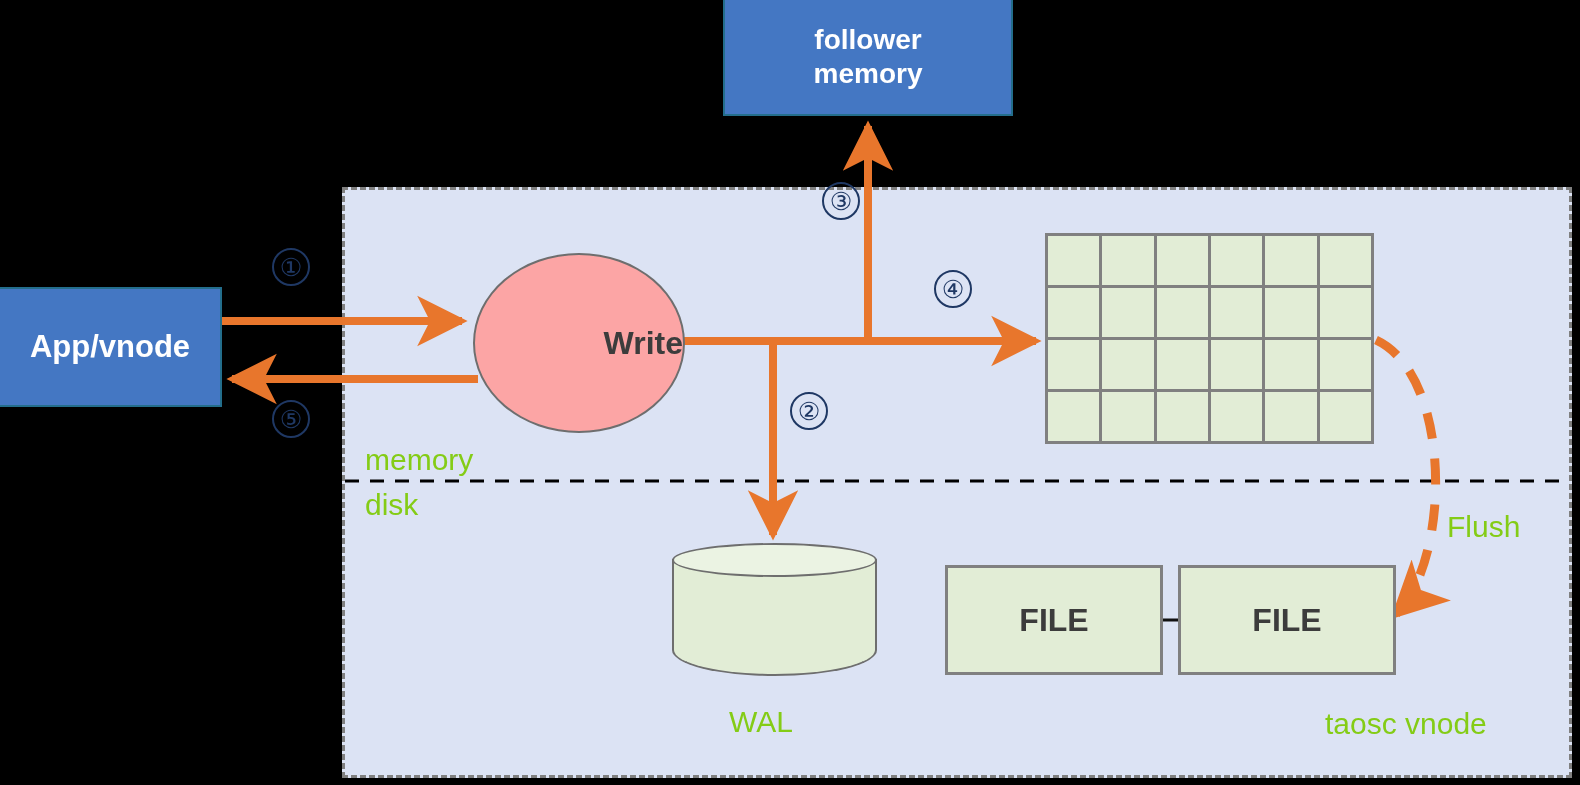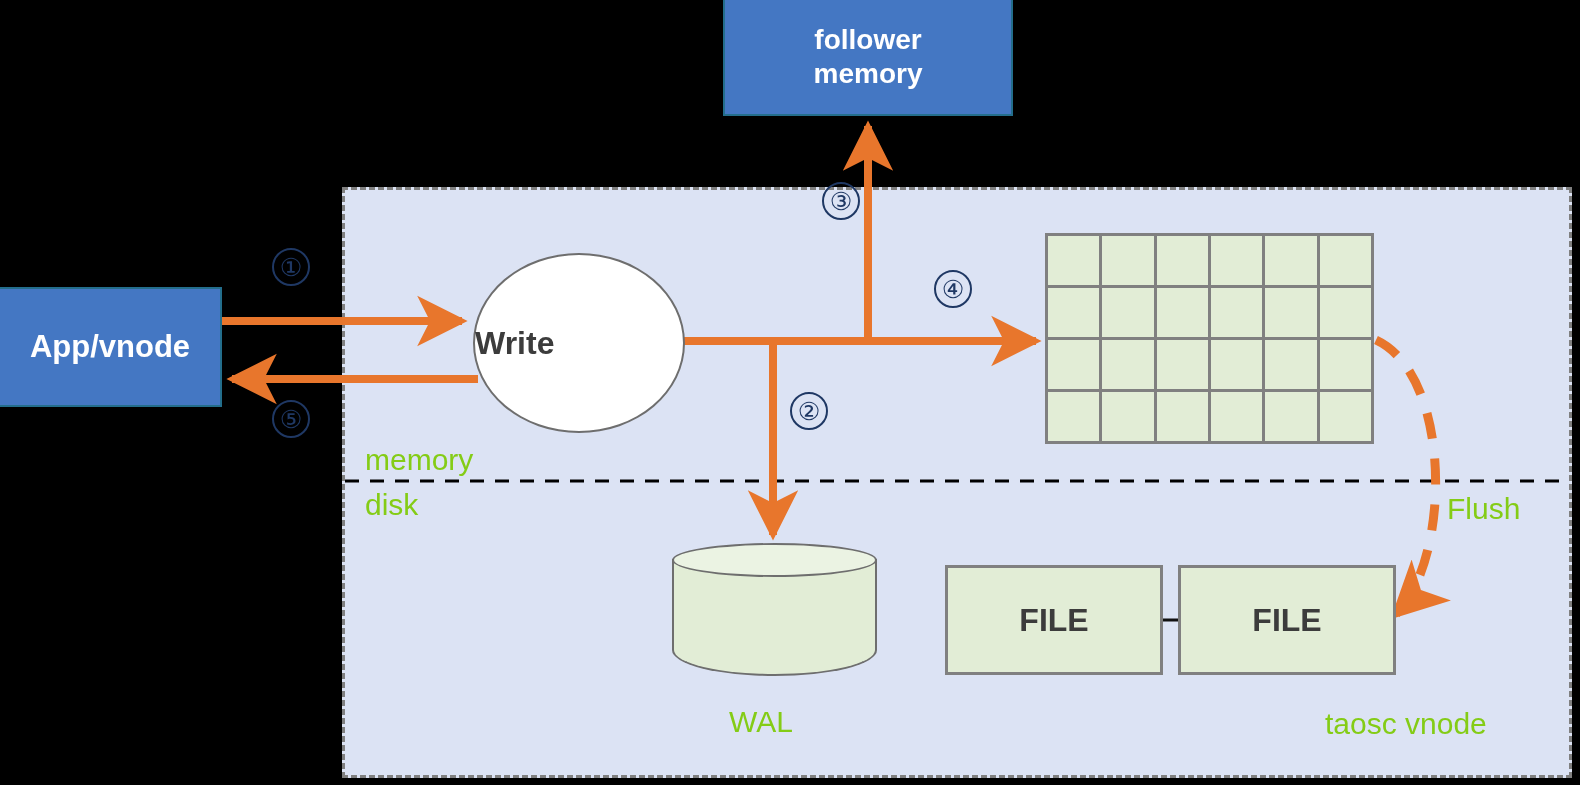--- a/index.html
+++ b/index.html
@@ -54,27 +54,27 @@
   .box-follower {
     left: 723px; top: -2px;
     width: 290px; height: 118px;
     font-size: 28px;
   }
 
   
   .write-ellipse {
     left: 473px; top: 253px;
     width: 212px; height: 180px;
-    background: #ffffff;
+    background: #fca5a5;
     border: 2px solid #6E6E6E;
     border-radius: 50%;
     box-sizing: border-box;
     display: flex;
     align-items: center;
-    justify-content: flex-start;
+    justify-content: flex-end;
     color: #3C3C3C;
     font-size: 32px;
     font-weight: bold;
   }
 
   
   .grid-table {
     left: 1045px; top: 233px;
     width: 329px; height: 211px;
     display: grid;
@@ -128,21 +128,21 @@
 
   
   .plain-label {
     color: #84cc16;
     font-size: 30px;
     white-space: nowrap;
   }
   .lbl-memory { left: 365px; top: 443px; }
   .lbl-disk   { left: 365px; top: 488px; }
   .lbl-wal    { left: 729px; top: 705px; font-size: 30px; text-align: right; }
-  .lbl-flush  { left: 1447px; top: 492px; }
+  .lbl-flush  { left: 1447px; top: 510px; }
   .lbl-leader { left: 1325px; top: 707px; }
 
   
   .step-num {
     width: 38px; height: 38px;
     border: 2px solid #1F3864;
     border-radius: 50%;
     box-sizing: border-box;
     display: flex;
     align-items: center;

